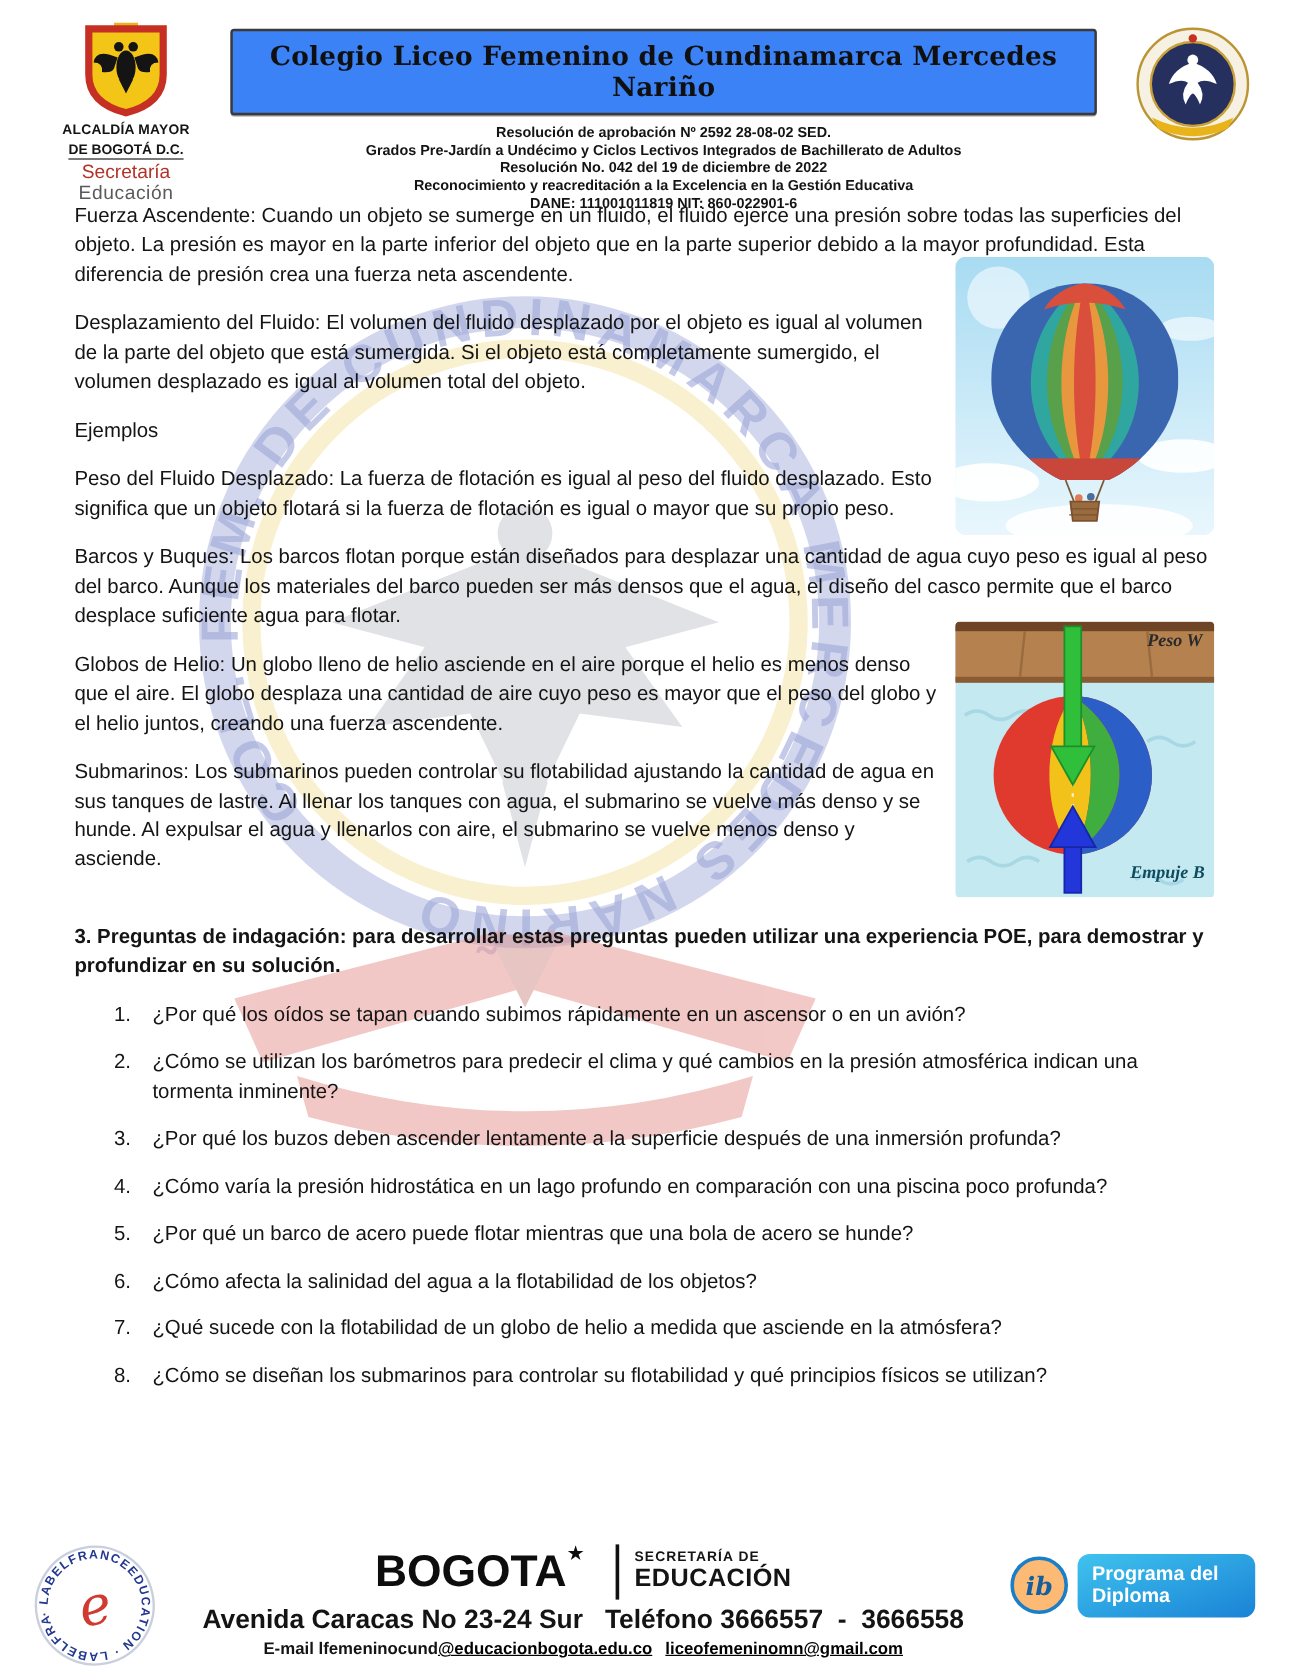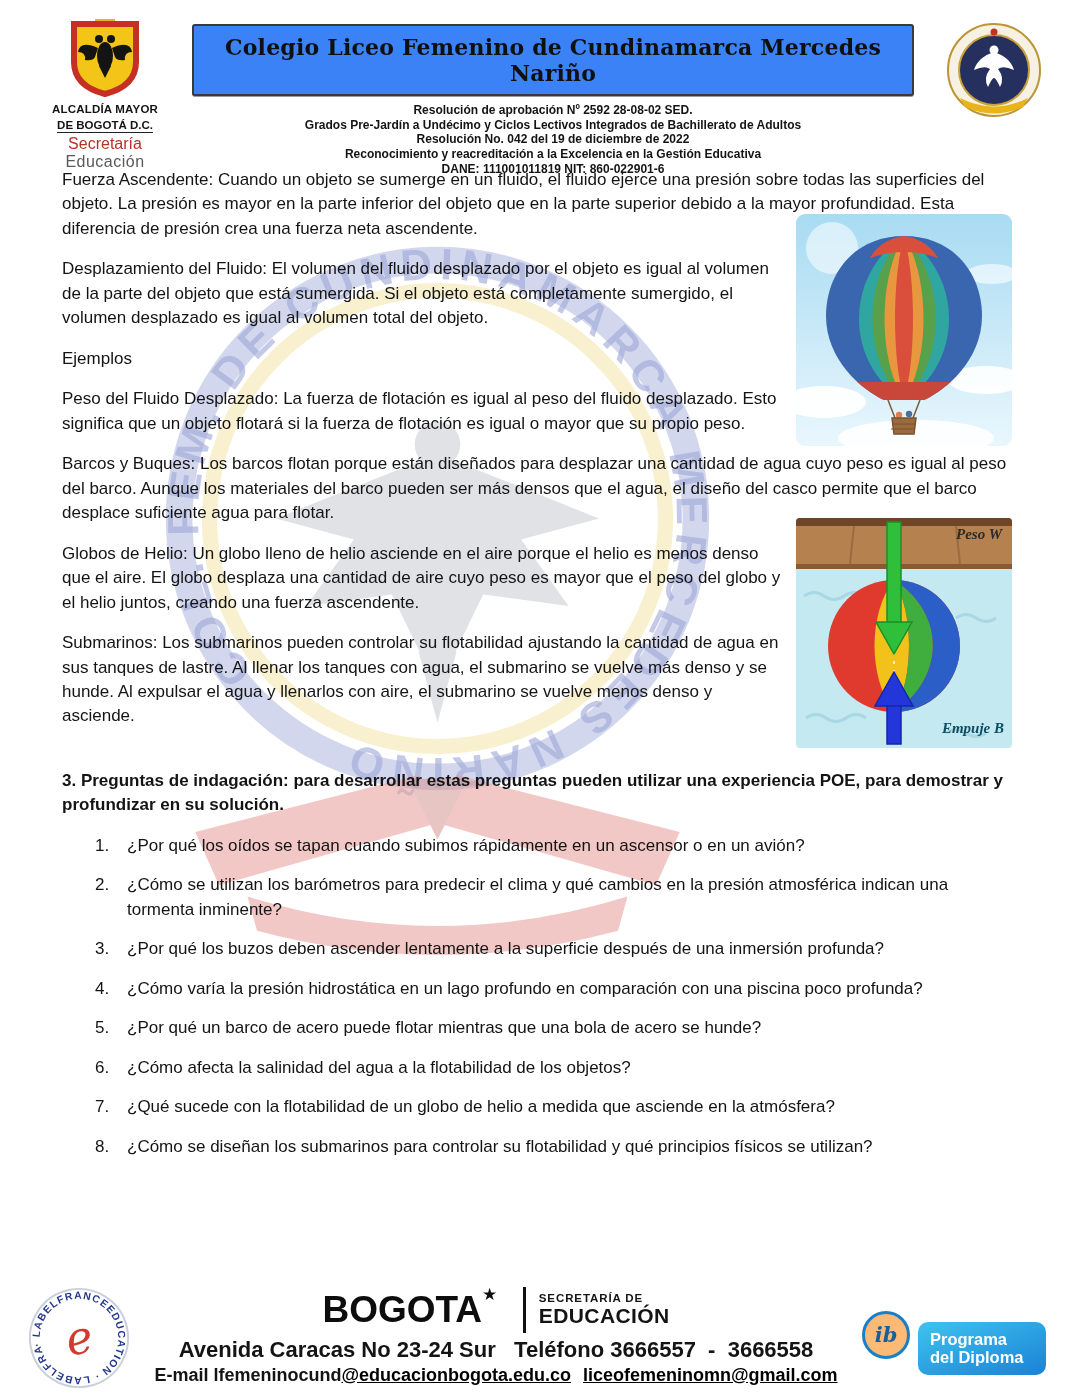--- a/index.html
+++ b/index.html
@@ -49,26 +49,26 @@
   .lf-logo { width:102px; height:102px; flex:0 0 auto; transform:rotate(-12deg); }
   .footer-center { flex:1; text-align:center; }
   .bogota-lockup { display:inline-flex; align-items:center; gap:13px; }
   .bogota-word { font-size:37px; font-weight:800; letter-spacing:0; color:#0d0d0d; }
   .bogota-star { position:relative; top:-16px; left:-13px; font-size:17px; color:#0d0d0d; }
   .divider { width:2.5px; height:46px; background:#111; }
   .sec-block { display:flex; flex-direction:column; text-align:left; }
   .sec-1 { font-size:11.5px; font-weight:bold; letter-spacing:.9px; }
   .sec-2 { font-size:21px; font-weight:800; letter-spacing:.4px; }
   .address { font-weight:bold; font-size:22px; margin-top:4px; white-space:pre-wrap; }
-  .email-line { font-weight:bold; font-size:18px; margin-top:2px; }
+  .email-line { font-weight:bold; font-size:14px; margin-top:2px; }
   .email-link { color:#000; text-decoration:underline; cursor:pointer; }
   .email-link.second { margin-left:7px; }
   .ib-badge { display:flex; align-items:center; gap:8px; margin-top:8px; flex:0 0 auto; }
   .ib-circle { width:48px; height:48px; border-radius:50%; border:3px solid #1b7fc7; color:#155f9e; display:flex; align-items:center; justify-content:center; font-weight:bold; font-style:italic; font-size:21px; background:#fdba74; font-family:"DejaVu Serif", serif; }
-  .ib-pill { background:linear-gradient(160deg,#3fc3ee,#1a82d6); color:#fff; font-weight:bold; font-size:16.5px; line-height:1.12; padding:8px 12px; border-radius:10px; width:128px; text-align:left;margin-top:27px; }
+  .ib-pill { background:linear-gradient(160deg,#3fc3ee,#1a82d6); color:#fff; font-weight:bold; font-size:16.5px; line-height:1.12; padding:8px 12px; border-radius:10px; width:148px; text-align:left; }
 </style>
 </head>
 <body>
 
 <div class="page">
 
   <div class="header">
     <div class="alcaldia">
       <svg width="74" height="82" viewBox="0 0 74 82">
         <path d="M27,1 h20 v5 h-20 Z" fill="#e8b41a"></path>

